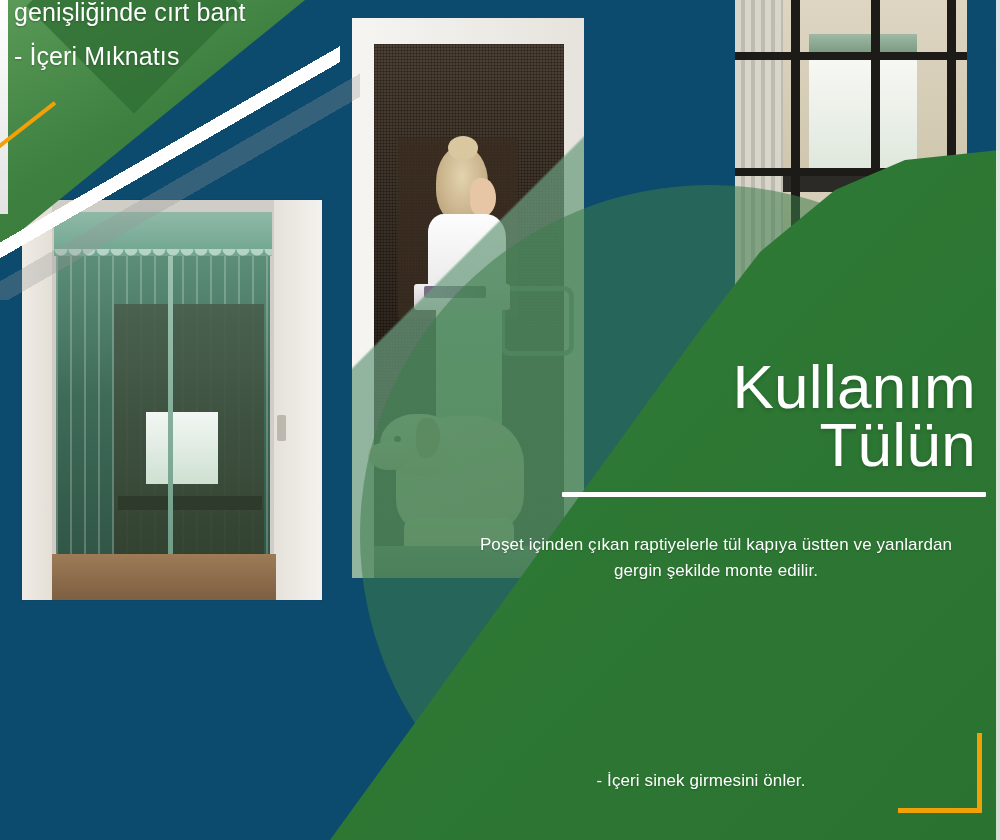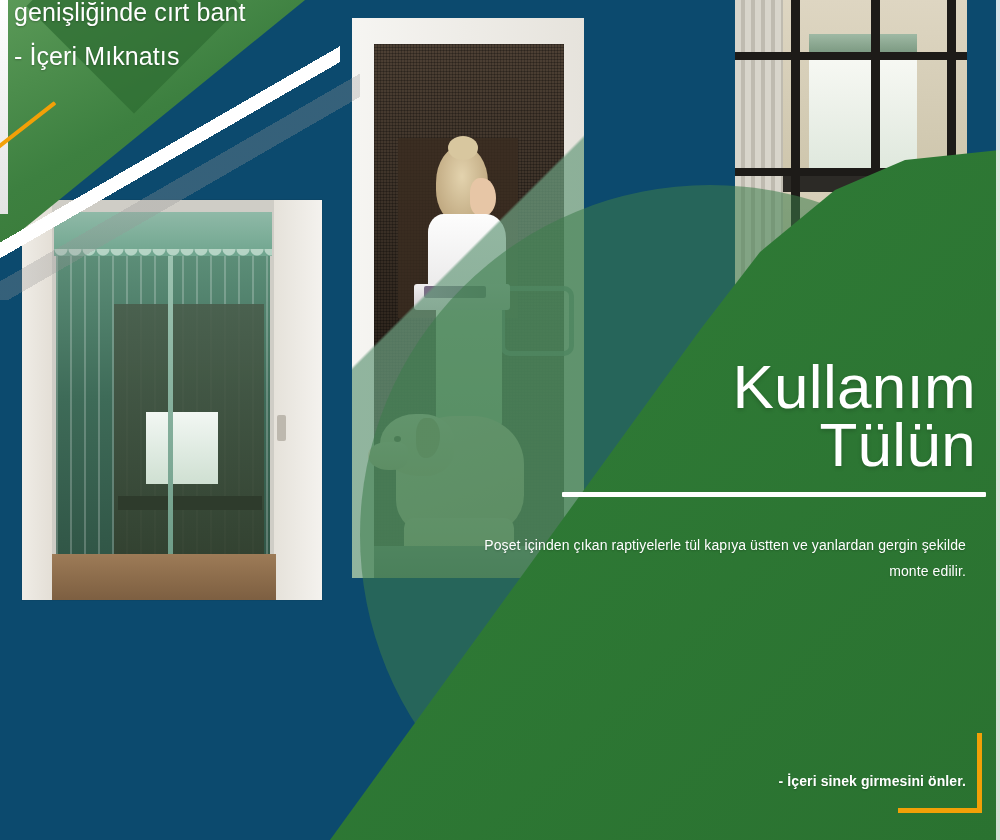--- a/index.html
+++ b/index.html
@@ -230,30 +230,30 @@
   #title-rule{
     position:absolute;left:562px;top:492px;width:424px;height:5px;
     background:#ffffff;
     border-radius:1px;
   }
 
   
   .para{
     position:absolute;
     color:#ffffff;
-    text-align:right;
-    font-size:14px;
+    text-align:center;
+    font-size:17px;
     line-height:26px;
     letter-spacing:.1px;
     text-shadow:0 1px 2px rgba(0,0,0,.22);
   }
   #para-0{ left:466px; top:532px; width:500px; }
   #para-1{ left:436px; top:628px; width:530px; }
   #para-2{ left:436px; top:698px; width:530px; }
-  #para-3{ left:436px; top:768px; width:530px;font-weight:bold; }
+  #para-3{ left:436px; top:768px; width:530px; }
 
   
   #bracket-v{
     position:absolute;left:977px;top:733px;width:5px;height:80px;
     background:#f2a007;
   }
   #bracket-h{
     position:absolute;left:898px;top:808px;width:84px;height:5px;
     background:#f2a007;
   }

